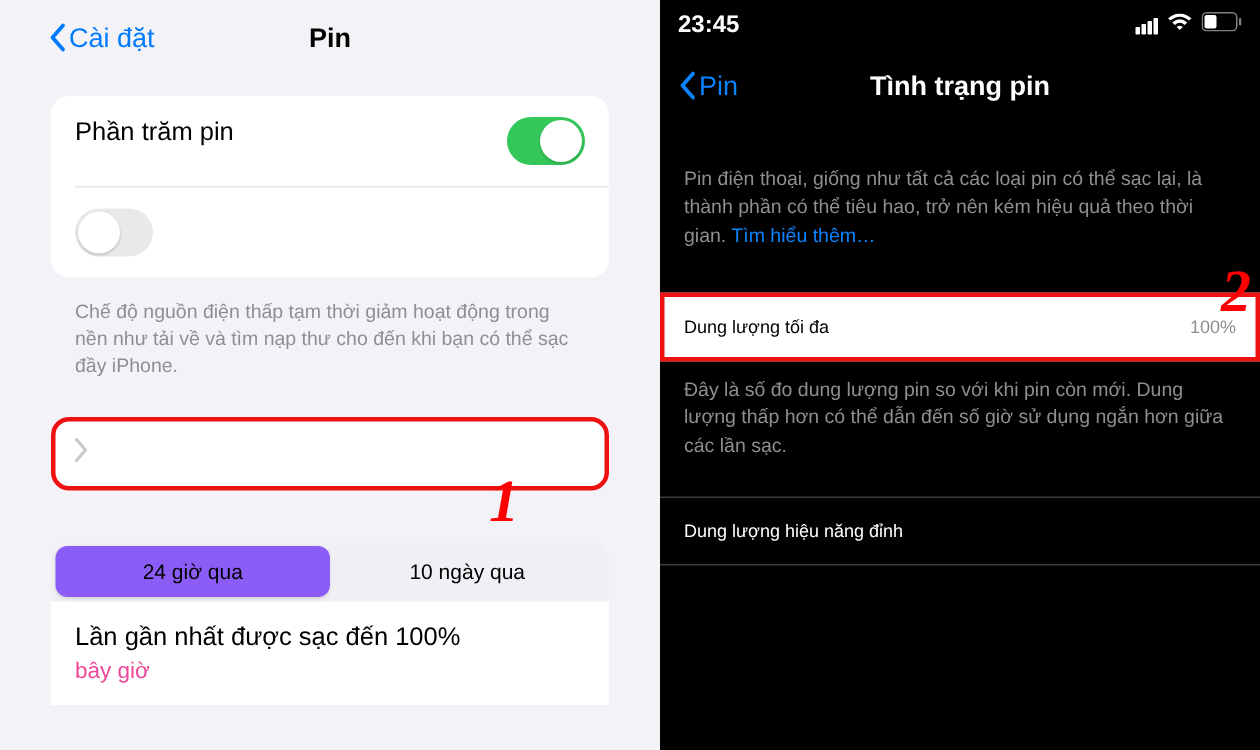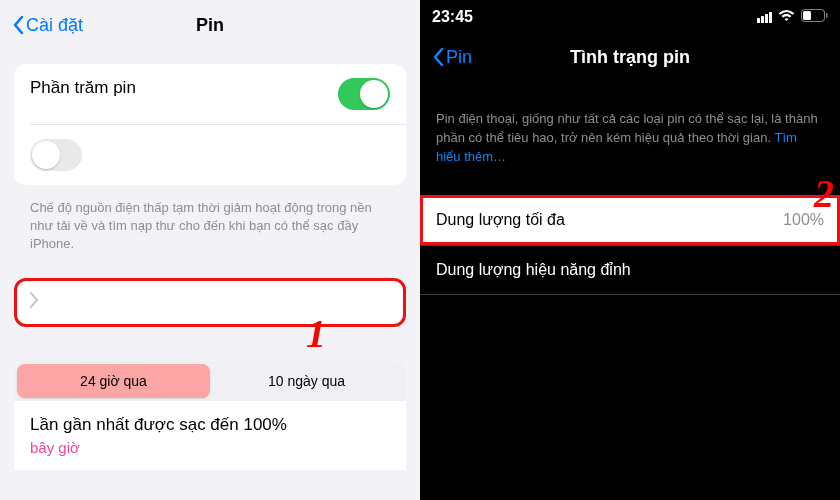--- a/index.html
+++ b/index.html
@@ -1,17 +1,17 @@
 <!DOCTYPE html>
 <html><head>
 <meta charset="utf-8">
 <style>
   * { box-sizing: border-box; margin: 0; padding: 0; font-family: -apple-system, 'SF Pro Text', 'Helvetica Neue', Arial, sans-serif; }
   body { background: #f2f2f7; width: 840px; height: 500px; display: flex; }
-  .phone { width: 420px; height: 500px; position: relative; overflow: hidden; }
+  .phone { width: 420px; height: 500px; position: relative; overflow: hidden; margin-left: 20px; }
   .phone-left { background: #f2f2f7; }
   .phone-right { background: #000; }
 
   
   .l-header { height: 50px; display: flex; align-items: center; padding: 0 12px; position: relative; background: #f2f2f7; }
   .l-back { color: #007aff; font-size: 18px; display: flex; align-items: center; gap: 2px; }
   .l-title { position: absolute; left: 0; right: 0; text-align: center; font-weight: 600; font-size: 18px; pointer-events: none; }
   .l-content { padding: 0 14px; }
   .group { background: #fff; border-radius: 12px; margin: 14px 0; overflow: hidden; }
   .row { display: flex; align-items: flex-start; justify-content: space-between; padding: 14px 16px; font-size: 17px; color: #000; }
@@ -20,34 +20,34 @@
   .switch.on { background: #34c759; }
   .switch.off { background: #e9e9eb; }
   .knob { width: 28px; height: 28px; background: #fff; border-radius: 50%; position: absolute; top: 2px; box-shadow: 0 1px 2px rgba(0,0,0,0.2); }
   .switch.on .knob { right: 2px; }
   .switch.off .knob { left: 2px; }
   .footer-text { color: #8e8e93; font-size: 13px; line-height: 1.4; padding: 0 16px 10px 16px; }
   .chevron { color: #c7c7cc; font-size: 18px; }
   .highlight-red { outline: 3px solid #e11; outline-offset: -3px; }
   .seg { display: flex; background: #efeff4; padding: 3px; }
   .seg-item { flex: 1; text-align: center; padding: 9px 0; font-size: 14px; font-weight: 500; border-radius: 8px; }
-  .seg-item.active { background: #fca5a5; box-shadow: 0 1px 2px rgba(0,0,0,0.1); }
+  .seg-item.active { background: #8b5cf6; box-shadow: 0 1px 2px rgba(0,0,0,0.1); }
   .last-row { padding: 14px 16px 4px; font-size: 17px; }
   .last-sub { padding: 0 16px 14px; font-size: 15px; color: #ec4899; }
   .marker { position: absolute; color: #ff0000; font-size: 40px; font-weight: 700; font-style: italic; font-family: Georgia, serif; }
 
   
   .r-status { height: 34px; display: flex; justify-content: space-between; align-items: center; padding: 0 12px; color: #fff; font-size: 16px; font-weight: 600; }
   .r-status-right { display: flex; gap: 6px; align-items: center; }
   .r-header { height: 46px; display: flex; align-items: center; padding: 0 12px; position: relative; }
   .r-back { color: #0a84ff; font-size: 18px; display: flex; align-items: center; gap: 2px; }
   .r-title { position: absolute; left: 0; right: 0; text-align: center; color: #fff; font-weight: 600; font-size: 18px; pointer-events: none; }
   .r-desc { color: #8e8e93; font-size: 13px; line-height: 1.45; padding: 30px 16px 28px; }
   .r-link { color: #0a84ff; }
-  .r-row { display: flex; justify-content: space-between; align-items: center; padding: 15px 16px; font-size: 16px; border-top: 0.5px solid #3a3a3c; border-bottom: 0.5px solid #3a3a3c; }
+  .r-row { display: flex; justify-content: space-between; align-items: center; padding: 15px 16px; font-size: 12px; border-top: 0.5px solid #3a3a3c; border-bottom: 0.5px solid #3a3a3c; }
   .r-row-white { background: #fff; color: #000; }
   .r-row-dark { color: #fff; background: #000; }
   .r-value { color: #8e8e93; }
   .r-footer { color: #8e8e93; font-size: 13px; padding: 10px 16px 24px; line-height: 1.45; }
   .signal-bars { display: inline-flex; align-items: flex-end; gap: 1px; }
   .signal-bars span { width: 3px; background: #fff; border-radius: 0.5px; }
   .wifi-icon, .battery-icon { display: inline-block; }
 </style>
 </head>
 <body>
@@ -138,19 +138,20 @@
   </div>
 
   <div class="r-desc">
     <span>Pin điện thoại, giống như tất cả các loại pin có thể sạc lại, là thành phần có thể tiêu hao, trở nên kém hiệu quả theo thời gian. </span><span class="r-link">Tìm hiểu thêm…</span>
   </div>
 
   <div class="r-row r-row-white highlight-red">
     <span>Dung lượng tối đa</span>
     <span class="r-value">100%</span>
   </div>
+  <div class="r-footer">Đây là số đo dung lượng pin so với khi pin còn mới. Dung lượng thấp hơn có thể dẫn đến số giờ sử dụng ngắn hơn giữa các lần sạc.</div>
 
   <div class="r-row r-row-dark">
     <span>Dung lượng hiệu năng đỉnh</span>
   </div>
 
   <div class="marker" style="right:6px; top:170px;">2</div>
 </div>
 
 </body></html>

